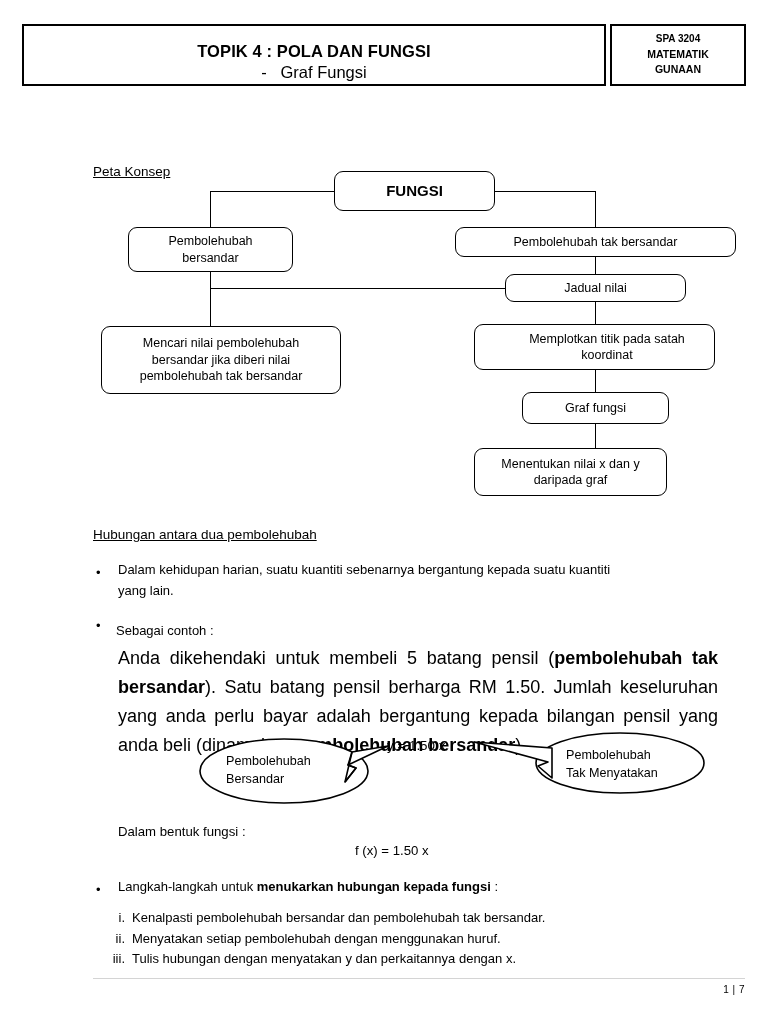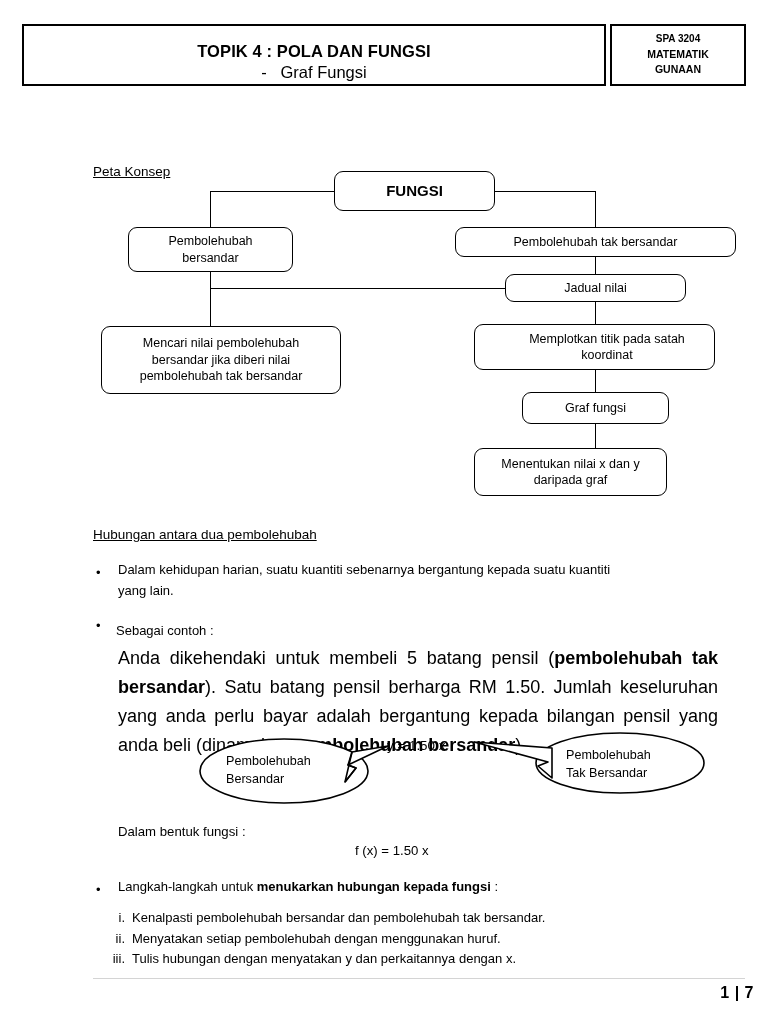--- a/index.html
+++ b/index.html
@@ -169,24 +169,24 @@
   .footer-rule {
     position: absolute;
     left: 93px;
     top: 978px;
     width: 652px;
     height: 1px;
     background: #d4d4d4;
   }
   .footer-page {
     position: absolute;
-    right: 14px;
+    right: 23px;
     top: 984px;
-    font-size: 16px;
-    font-weight: bold;
+    font-size: 10px;
+    font-weight: normal;
     letter-spacing: 0.5px;
   }
 </style>
 </head>
 <body>
 
 <div class="header-wrap">
   <div class="header-title-box">
     <div class="header-title-line1">TOPIK 4 : POLA DAN FUNGSI</div>
     <div class="header-title-line2">-   Graf Fungsi</div>
@@ -285,21 +285,21 @@
     <path d="M 552,748 L 474,742 L 548,762 L 538,766 L 552,778 Z" fill="#ffffff" stroke="#000000" stroke-width="1.6" stroke-linejoin="round"></path>
   </svg>
 
   <div class="callout-text" style="left:226px; top:752px;">
     <span>Pembolehubah</span><br>
     <span>Bersandar</span>
   </div>
 
   <div class="callout-text" style="left:566px; top:746px;">
     <span>Pembolehubah</span><br>
-    <span>Tak Bersandar</span>
+    <span>Tak Menyatakan</span>
   </div>
 
   <div class="equation-inline" style="left:387px; top:738px;">y = 1.50 x</div>
 </div>
 
 <div class="plain" style="left:118px; top:821px;">Dalam bentuk fungsi :</div>
 <div class="plain" style="left:355px; top:840px;">f (x) = 1.50 x</div>
 
 <div class="bullet-dot" style="left:96px; top:883px;">•</div>
 <div class="bullet-item" style="left:118px; top:876px; width:600px;"><span>Langkah-langkah untuk </span><b>menukarkan hubungan kepada fungsi</b><span> :</span></div>

